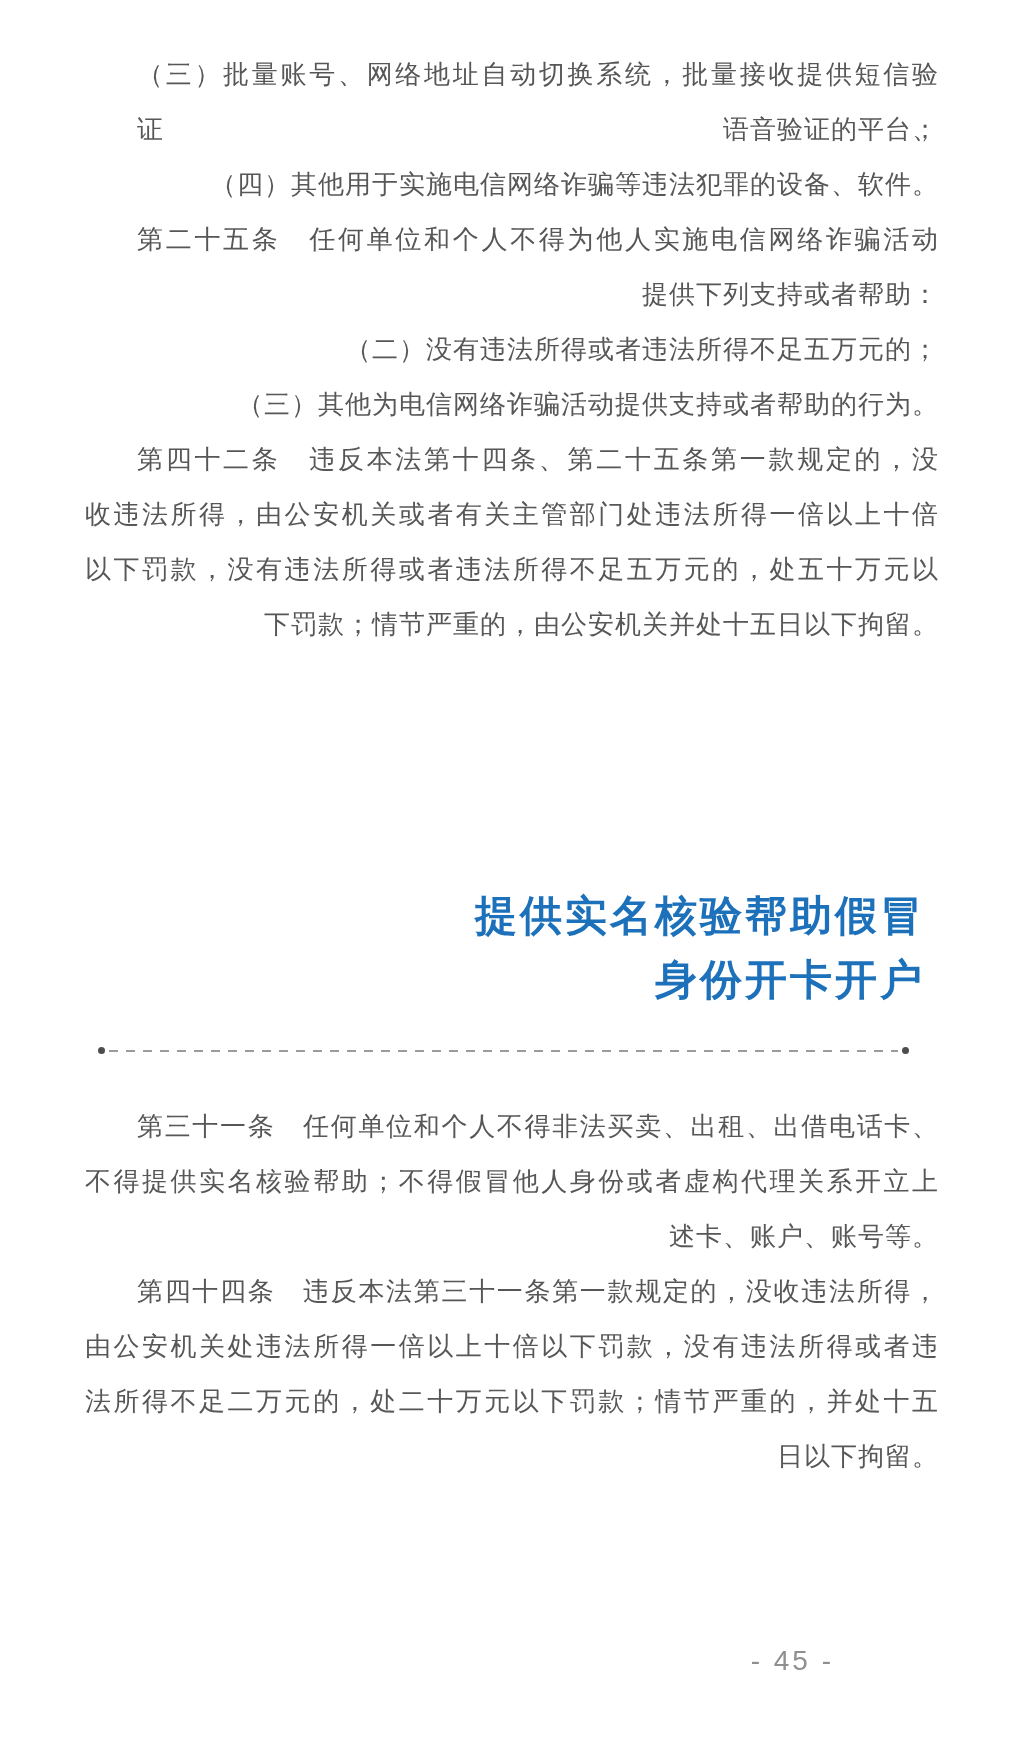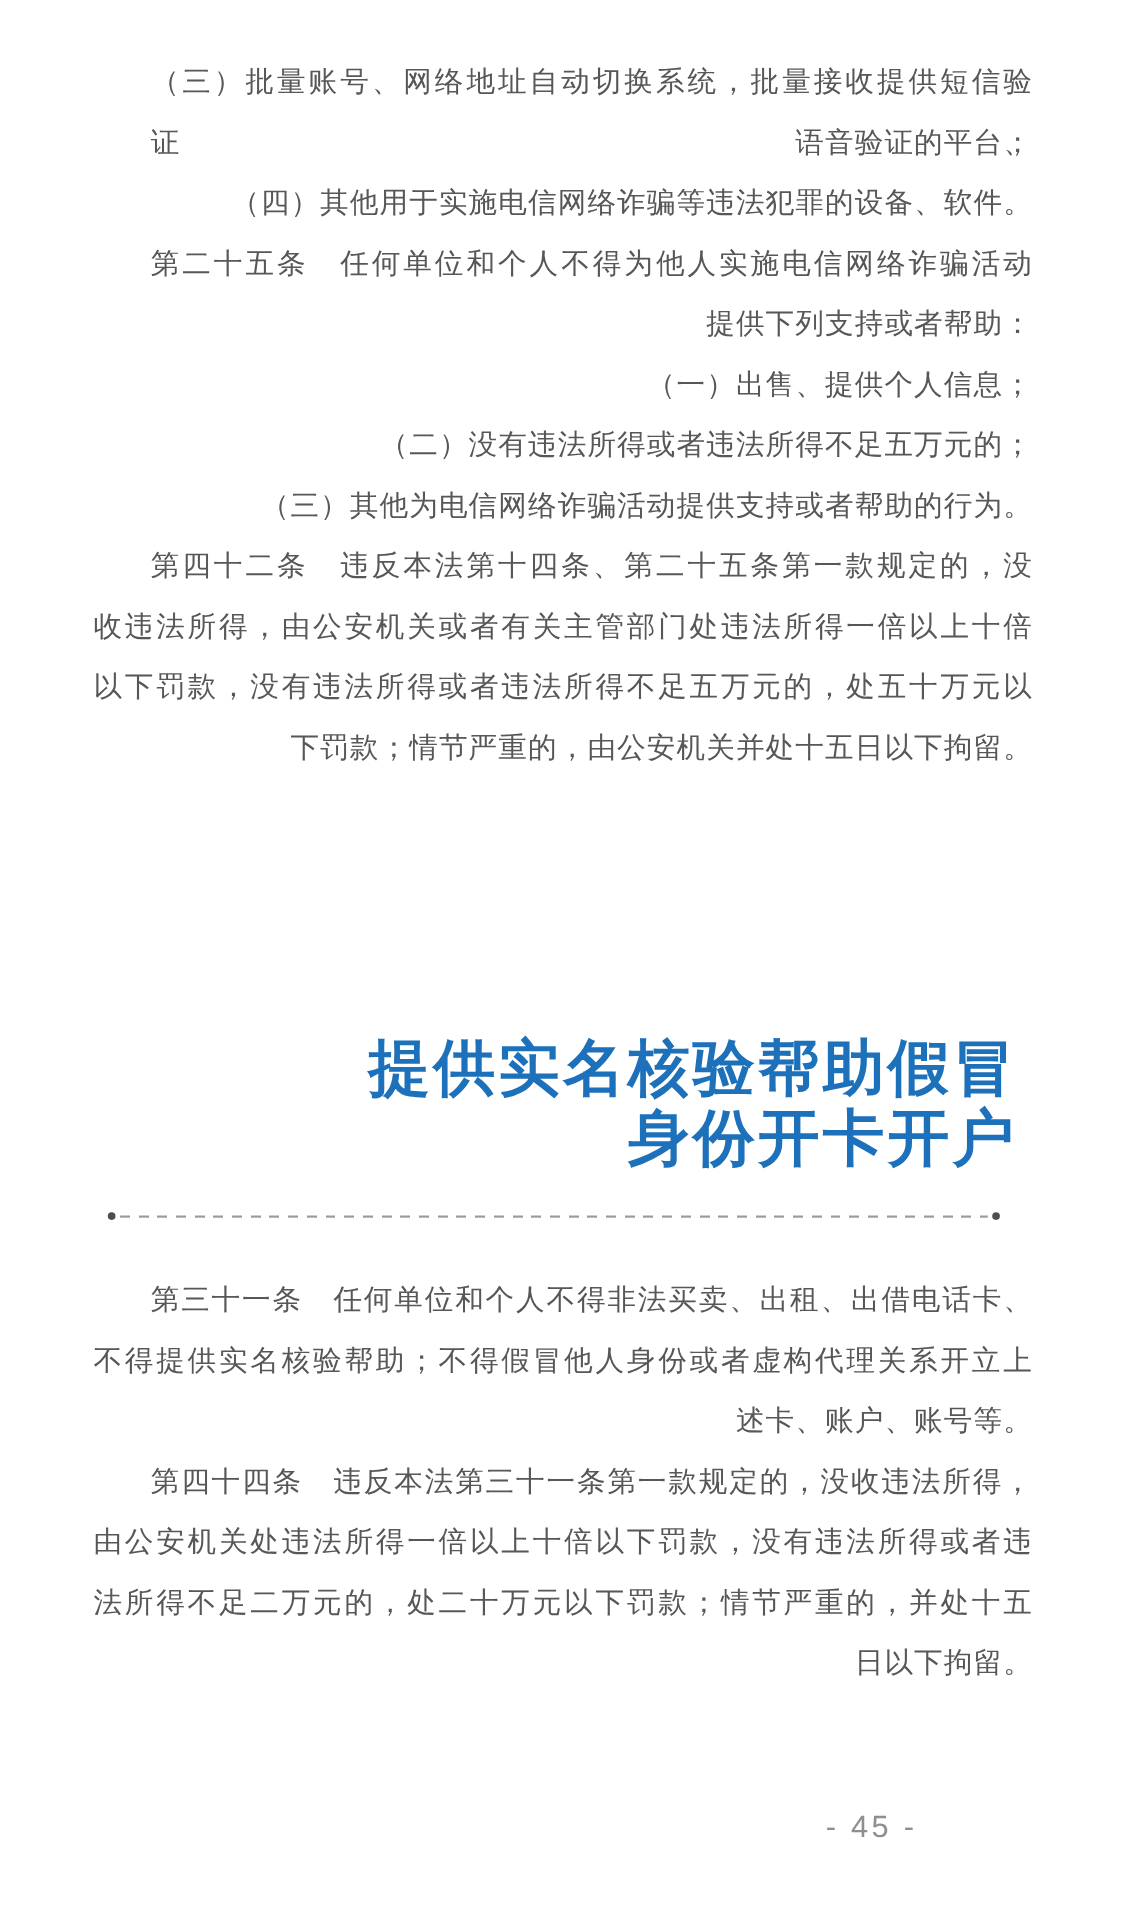--- a/index.html
+++ b/index.html
@@ -42,21 +42,21 @@
     padding-left: 52px;
   }
   #block1 { padding-top: 47px; }
   #block2 { margin-top: 45px; }
   
   .section-heading {
     margin: 232px 0 0 0;
     padding-right: 14px;
     text-align: right;
     color: #1d71ba;
-    font-size: 56px;
+    font-size: 42px;
     line-height: 64px;
     font-weight: 700;
     letter-spacing: 3px;
   }
   
   .divider {
     margin: 35px 30px 0 13px;
     height: 7px;
     display: flex;
     align-items: center;
@@ -89,21 +89,20 @@
 <body>
 
 <div class="page">
 
   <div class="text-block" id="block1">
     <div class="line indent just">（三）批量账号、网络地址自动切换系统，批量接收提供短信验证、</div>
     <div class="line">语音验证的平台；</div>
     <div class="line indent">（四）其他用于实施电信网络诈骗等违法犯罪的设备、软件。</div>
     <div class="line indent just">第二十五条　任何单位和个人不得为他人实施电信网络诈骗活动</div>
     <div class="line">提供下列支持或者帮助：</div>
-    <div class="line indent">（一）出售、提供个人信息；</div>
     <div class="line indent">（二）没有违法所得或者违法所得不足五万元的；</div>
     <div class="line indent">（三）其他为电信网络诈骗活动提供支持或者帮助的行为。</div>
     <div class="line indent just">第四十二条　违反本法第十四条、第二十五条第一款规定的，没</div>
     <div class="line just">收违法所得，由公安机关或者有关主管部门处违法所得一倍以上十倍</div>
     <div class="line just">以下罚款，没有违法所得或者违法所得不足五万元的，处五十万元以</div>
     <div class="line">下罚款；情节严重的，由公安机关并处十五日以下拘留。</div>
   </div>
 
   <h1 class="section-heading">
     <span>提供实名核验帮助假冒</span><br>

